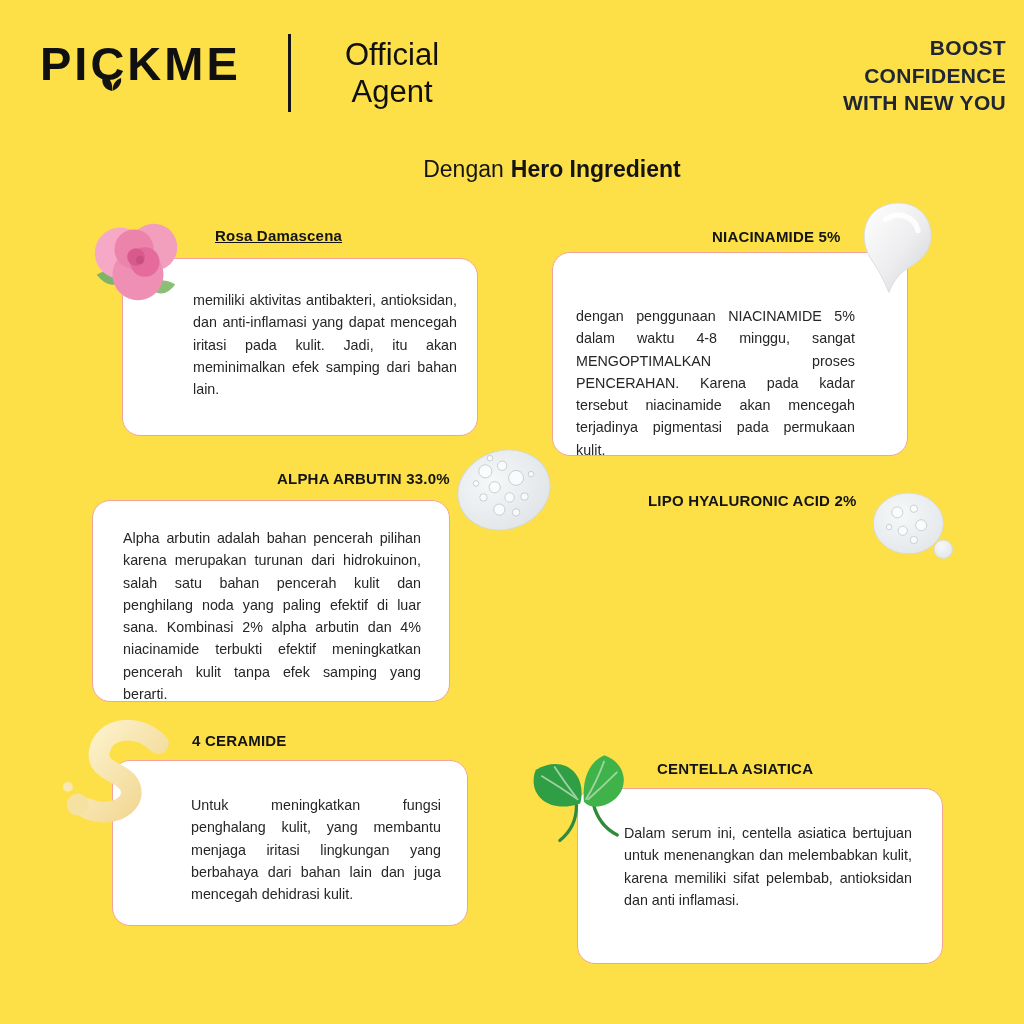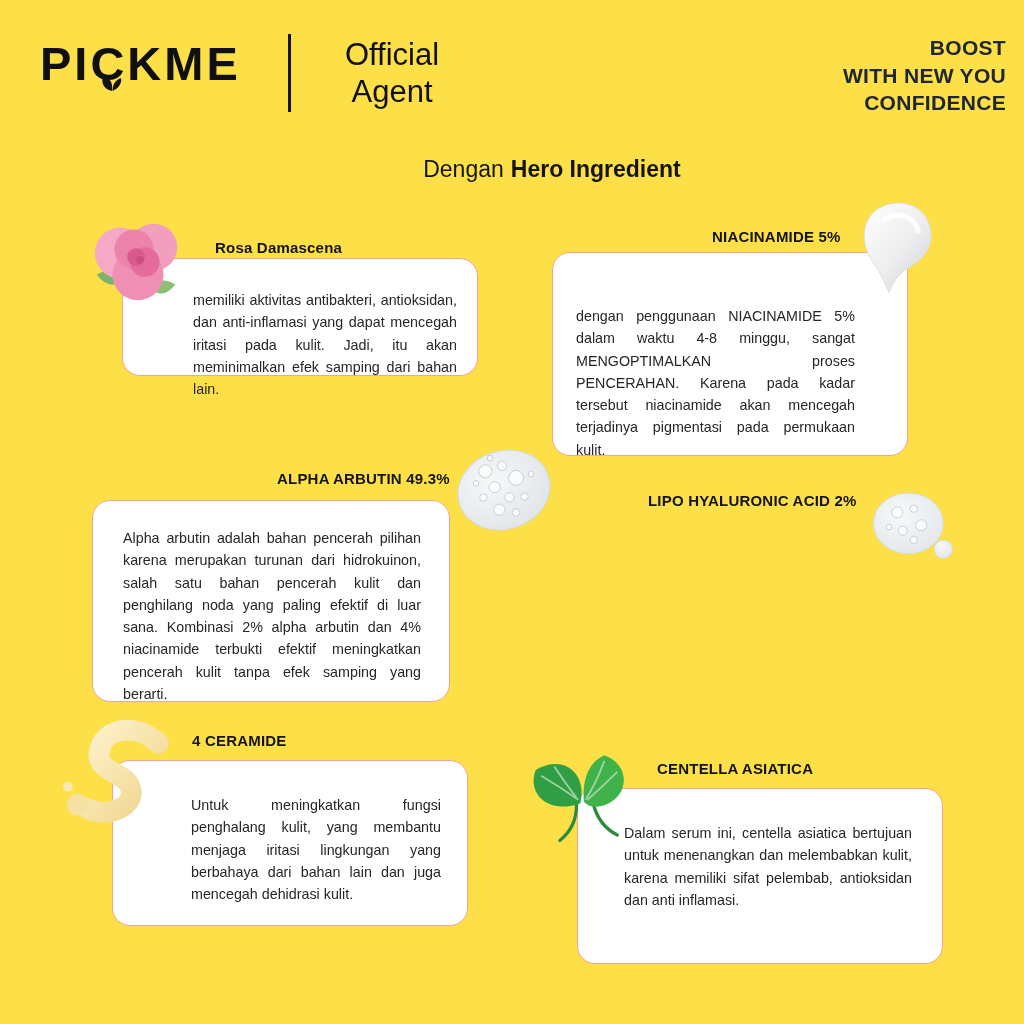--- a/index.html
+++ b/index.html
@@ -17,22 +17,22 @@
   
   .main-title{position:absolute;left:0;top:156px;width:100%;text-align:center;font-size:23px;color:#141414;font-weight:400;padding-left:40px;}
   .main-title .bold{font-weight:700;margin-left:7px;}
 
   
   .card-heading{position:absolute;font-size:15px;font-weight:700;color:#141414;letter-spacing:.2px;z-index:2;}
   .card-box{position:absolute;border:1.5px solid #f2a597;border-radius:18px;background:#ffffff;box-sizing:border-box;z-index:1;}
   .card-box p{margin:0;font-size:14.3px;line-height:1.56;text-align:justify;color:#262626;}
   .icon{position:absolute;z-index:3;}
 
-  .heading-1{left:215px;top:239px;}
-  .box-1{left:122px;top:258px;width:356px;height:118px;padding:30px 20px 14px 70px;}
+  .heading-1{left:215px;top:227px;text-decoration:underline;}
+  .box-1{left:122px;top:258px;width:356px;height:178px;padding:30px 20px 14px 70px;}
   .icon-rose{left:83px;top:206px;width:108px;height:108px;}
 
   .heading-2{left:712px;top:228px;}
   .box-2{left:552px;top:252px;width:356px;height:204px;padding:52px 52px 14px 23px;}
   .icon-cream{left:852px;top:196px;width:92px;height:100px;}
 
   .heading-3{left:277px;top:470px;}
   .box-3{left:92px;top:500px;width:358px;height:202px;padding:26px 28px 16px 30px;}
   .icon-gel{left:448px;top:438px;width:112px;height:104px;}
 
@@ -55,22 +55,22 @@
 
   <div class="logo">PICKME</div>
   <svg class="logo-leaf" viewBox="0 0 26 18">
     <path d="M13 17 C 4 15 2 8 4 2 C 11 3 14 9 13 17 Z" fill="#141414"></path>
     <path d="M13.5 17 C 20 14 23 9 22 4 C 16 6 13.5 11 13.5 17 Z" fill="#141414"></path>
   </svg>
   <div class="header-divider"></div>
   <div class="official-agent">Official Agent</div>
   <div class="tagline">
     <div>BOOST</div>
+    <div>CONFIDENCE</div>
     <div>WITH NEW YOU</div>
-    <div>CONFIDENCE</div>
   </div>
 
   <div class="main-title">
     <span>Dengan</span><span class="bold">Hero Ingredient</span>
   </div>
 
   <div class="card-heading heading-1">Rosa Damascena</div>
   <div class="card-box box-1">
     <p>memiliki aktivitas antibakteri, antioksidan, dan anti-inflamasi yang dapat mencegah iritasi pada kulit. Jadi, itu akan meminimalkan efek samping dari bahan lain.</p>
   </div>
@@ -95,21 +95,21 @@
       <linearGradient id="g-cream" x1="0" y1="0" x2="1" y2="1">
         <stop offset="0" stop-color="#ffffff"></stop>
         <stop offset="0.55" stop-color="#ededef"></stop>
         <stop offset="1" stop-color="#ced2d5"></stop>
       </linearGradient>
     </defs>
     <path d="M28 14 C52 0 82 10 86 38 C89 60 74 72 60 80 C50 86 44 96 40 106 C34 92 30 84 22 72 C8 52 10 26 28 14 Z" fill="url(#g-cream)" stroke="#d8dbde" stroke-width="1"></path>
     <path d="M36 26 C50 16 68 22 72 38" stroke="#ffffff" stroke-width="6" fill="none" stroke-linecap="round" opacity="0.85"></path>
   </svg>
 
-  <div class="card-heading heading-3">ALPHA ARBUTIN 49.3%</div>
+  <div class="card-heading heading-3">ALPHA ARBUTIN 33.0%</div>
   <div class="card-box box-3">
     <p>Alpha arbutin adalah bahan pencerah pilihan karena merupakan turunan dari hidrokuinon, salah satu bahan pencerah kulit dan penghilang noda yang paling efektif di luar sana. Kombinasi 2% alpha arbutin dan 4% niacinamide terbukti efektif meningkatkan pencerah kulit tanpa efek samping yang berarti.</p>
   </div>
   <svg class="icon icon-gel" viewBox="0 0 120 110">
     <defs>
       <radialGradient id="g-gel" cx="0.4" cy="0.35" r="0.8">
         <stop offset="0" stop-color="#f6f8f9"></stop>
         <stop offset="1" stop-color="#dde2e5"></stop>
       </radialGradient>
     </defs>

